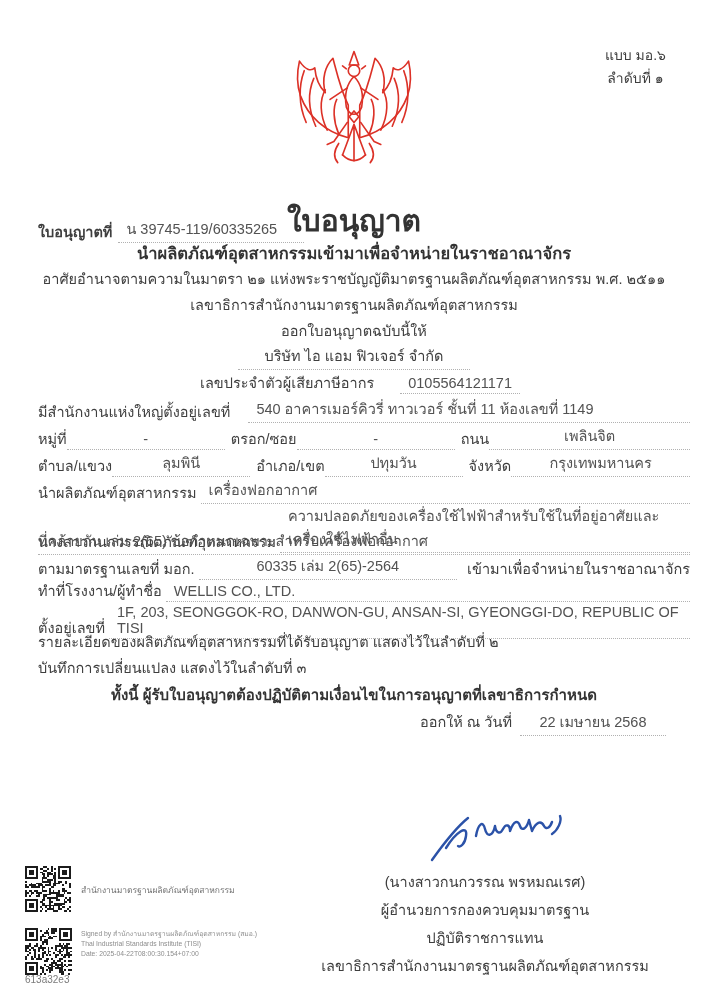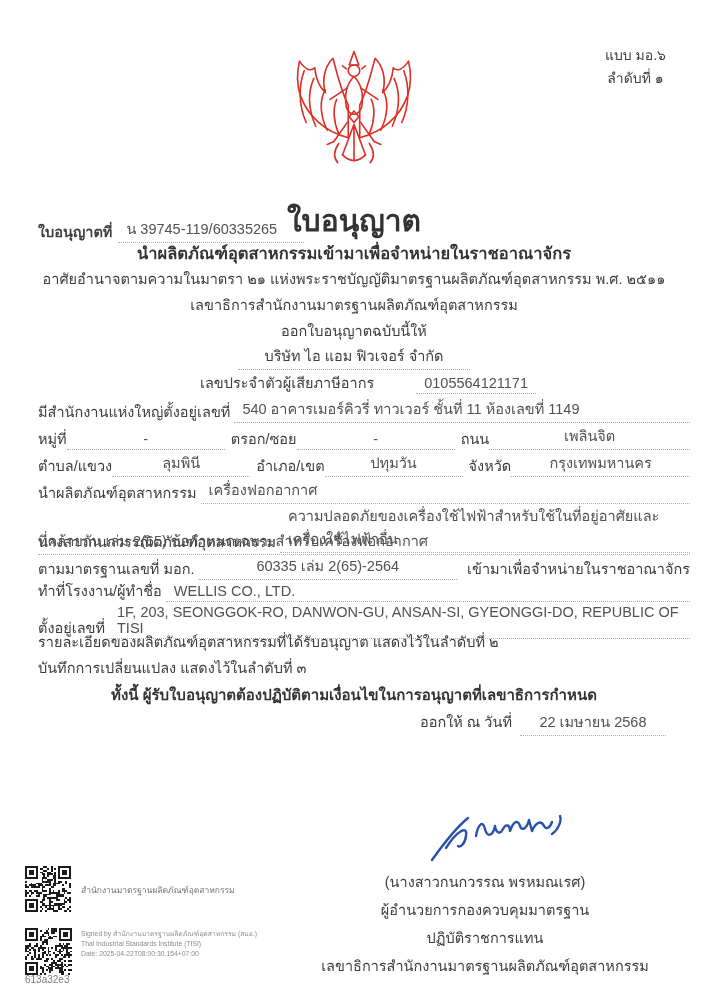--- a/index.html
+++ b/index.html
@@ -77,28 +77,28 @@
   <div class="abs ctr subtitle" style="top:240px;">นำผลิตภัณฑ์อุตสาหกรรมเข้ามาเพื่อจำหน่ายในราชอาณาจักร</div>
 
   <div class="abs ctr" style="top:267px;">อาศัยอำนาจตามความในมาตรา ๒๑ แห่งพระราชบัญญัติมาตรฐานผลิตภัณฑ์อุตสาหกรรม พ.ศ. ๒๕๑๑</div>
   <div class="abs ctr" style="top:293px;">เลขาธิการสำนักงานมาตรฐานผลิตภัณฑ์อุตสาหกรรม</div>
   <div class="abs ctr" style="top:319px;">ออกใบอนุญาตฉบับนี้ให้</div>
 
   <div class="abs ctr" style="top:344px;">
     <span class="ulined">บริษัท ไอ แอม ฟิวเจอร์ จำกัด</span>
   </div>
 
-  <div class="abs" style="top:371px;left:200px;display:flex;align-items:flex-end;gap:16px;">
+  <div class="abs" style="top:371px;left:200px;display:flex;align-items:flex-end;">
     <span class="lbl">เลขประจำตัวผู้เสียภาษีอากร</span>
     <span class="u val c" style="min-width:100px;margin-left:26px;">0105564121171</span>
   </div>
 
   <div class="row" style="top:397px;">
     <span class="lbl">มีสำนักงานแห่งใหญ่ตั้งอยู่เลขที่</span>
-    <span class="u grow val" style="margin-left:4px;">540 อาคารเมอร์คิวรี่ ทาวเวอร์ ชั้นที่ 11 ห้องเลขที่ 1149</span>
+    <span class="u grow val" style="margin-left:18px;">540 อาคารเมอร์คิวรี่ ทาวเวอร์ ชั้นที่ 11 ห้องเลขที่ 1149</span>
   </div>
 
   <div class="row" style="top:424px;">
     <span class="lbl">หมู่ที่</span>
     <span class="u c val" style="flex:1;">-</span>
     <span class="lbl" style="margin-left:6px;">ตรอก/ซอย</span>
     <span class="u c val" style="flex:1;">-</span>
     <span class="lbl" style="margin-left:6px;">ถนน</span>
     <span class="u c val" style="flex:1.3;">เพลินจิต</span>
   </div>

